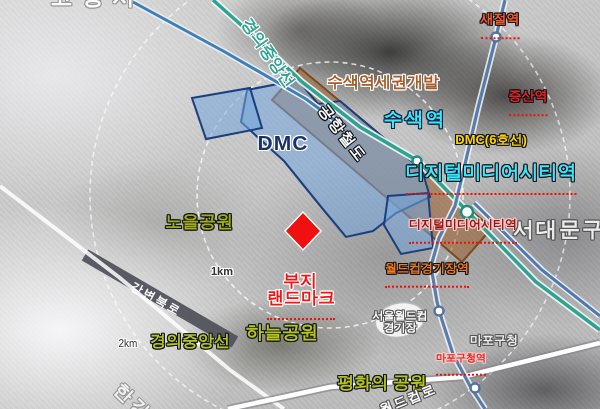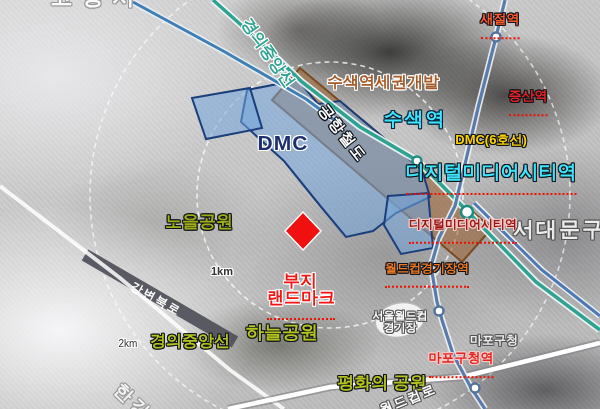--- a/index.html
+++ b/index.html
@@ -45,21 +45,21 @@
   .l-land2    {left:300px;top:281px; font-size:17px;color:#f51414;}
   .l-r1       {left:222px;top:272px; font-size:11px;color:#333;font-weight:bold;}
   .l-r2       {left:128px;top:344px; font-size:10px;color:#333;font-weight:normal;}
   .l-gangbyeon{left:156px;top:299px; font-size:12px;color:#fff;transform:translate(-50%,-50%) rotate(29deg);letter-spacing:2px;}
   .l-haneul   {left:282px;top:332px; font-size:18px;color:#b5c41f;}
   .l-nanji    {left:190px;top:341px; font-size:16px;color:#b5c41f;}
   .l-stad1    {left:400px;top:316px; font-size:11px;color:#fff;}
   .l-stad2    {left:400px;top:328px; font-size:11px;color:#fff;}
   .l-peace    {left:382px;top:383px; font-size:17px;color:#b5c41f;text-align:right;}
   .l-mapo     {left:494px;top:340px; font-size:12px;color:#eeeeee;}
-  .l-mapost   {left:461px;top:358px; font-size:13px;color:#e62222;}
+  .l-mapost   {left:461px;top:358px; font-size:10px;color:#e62222;}
   .l-wcst     {left:427px;top:268px; font-size:12px;color:#f07820;}
   .l-wcroad   {left:408px;top:399px; font-size:13px;color:#fff;transform:translate(-50%,-50%) rotate(-22deg);letter-spacing:2px;}
   .l-han      {left:133px;top:402px; font-size:18px;color:#f2f2f2;transform:translate(-50%,-50%) rotate(44deg);letter-spacing:4px;}
   .l-mark     {left:214px;top:392px; font-size:14px;color:rgba(255,255,255,0.55);letter-spacing:2px;}
 </style>
 </head>
 <body>
 
 <div id="map">
 

